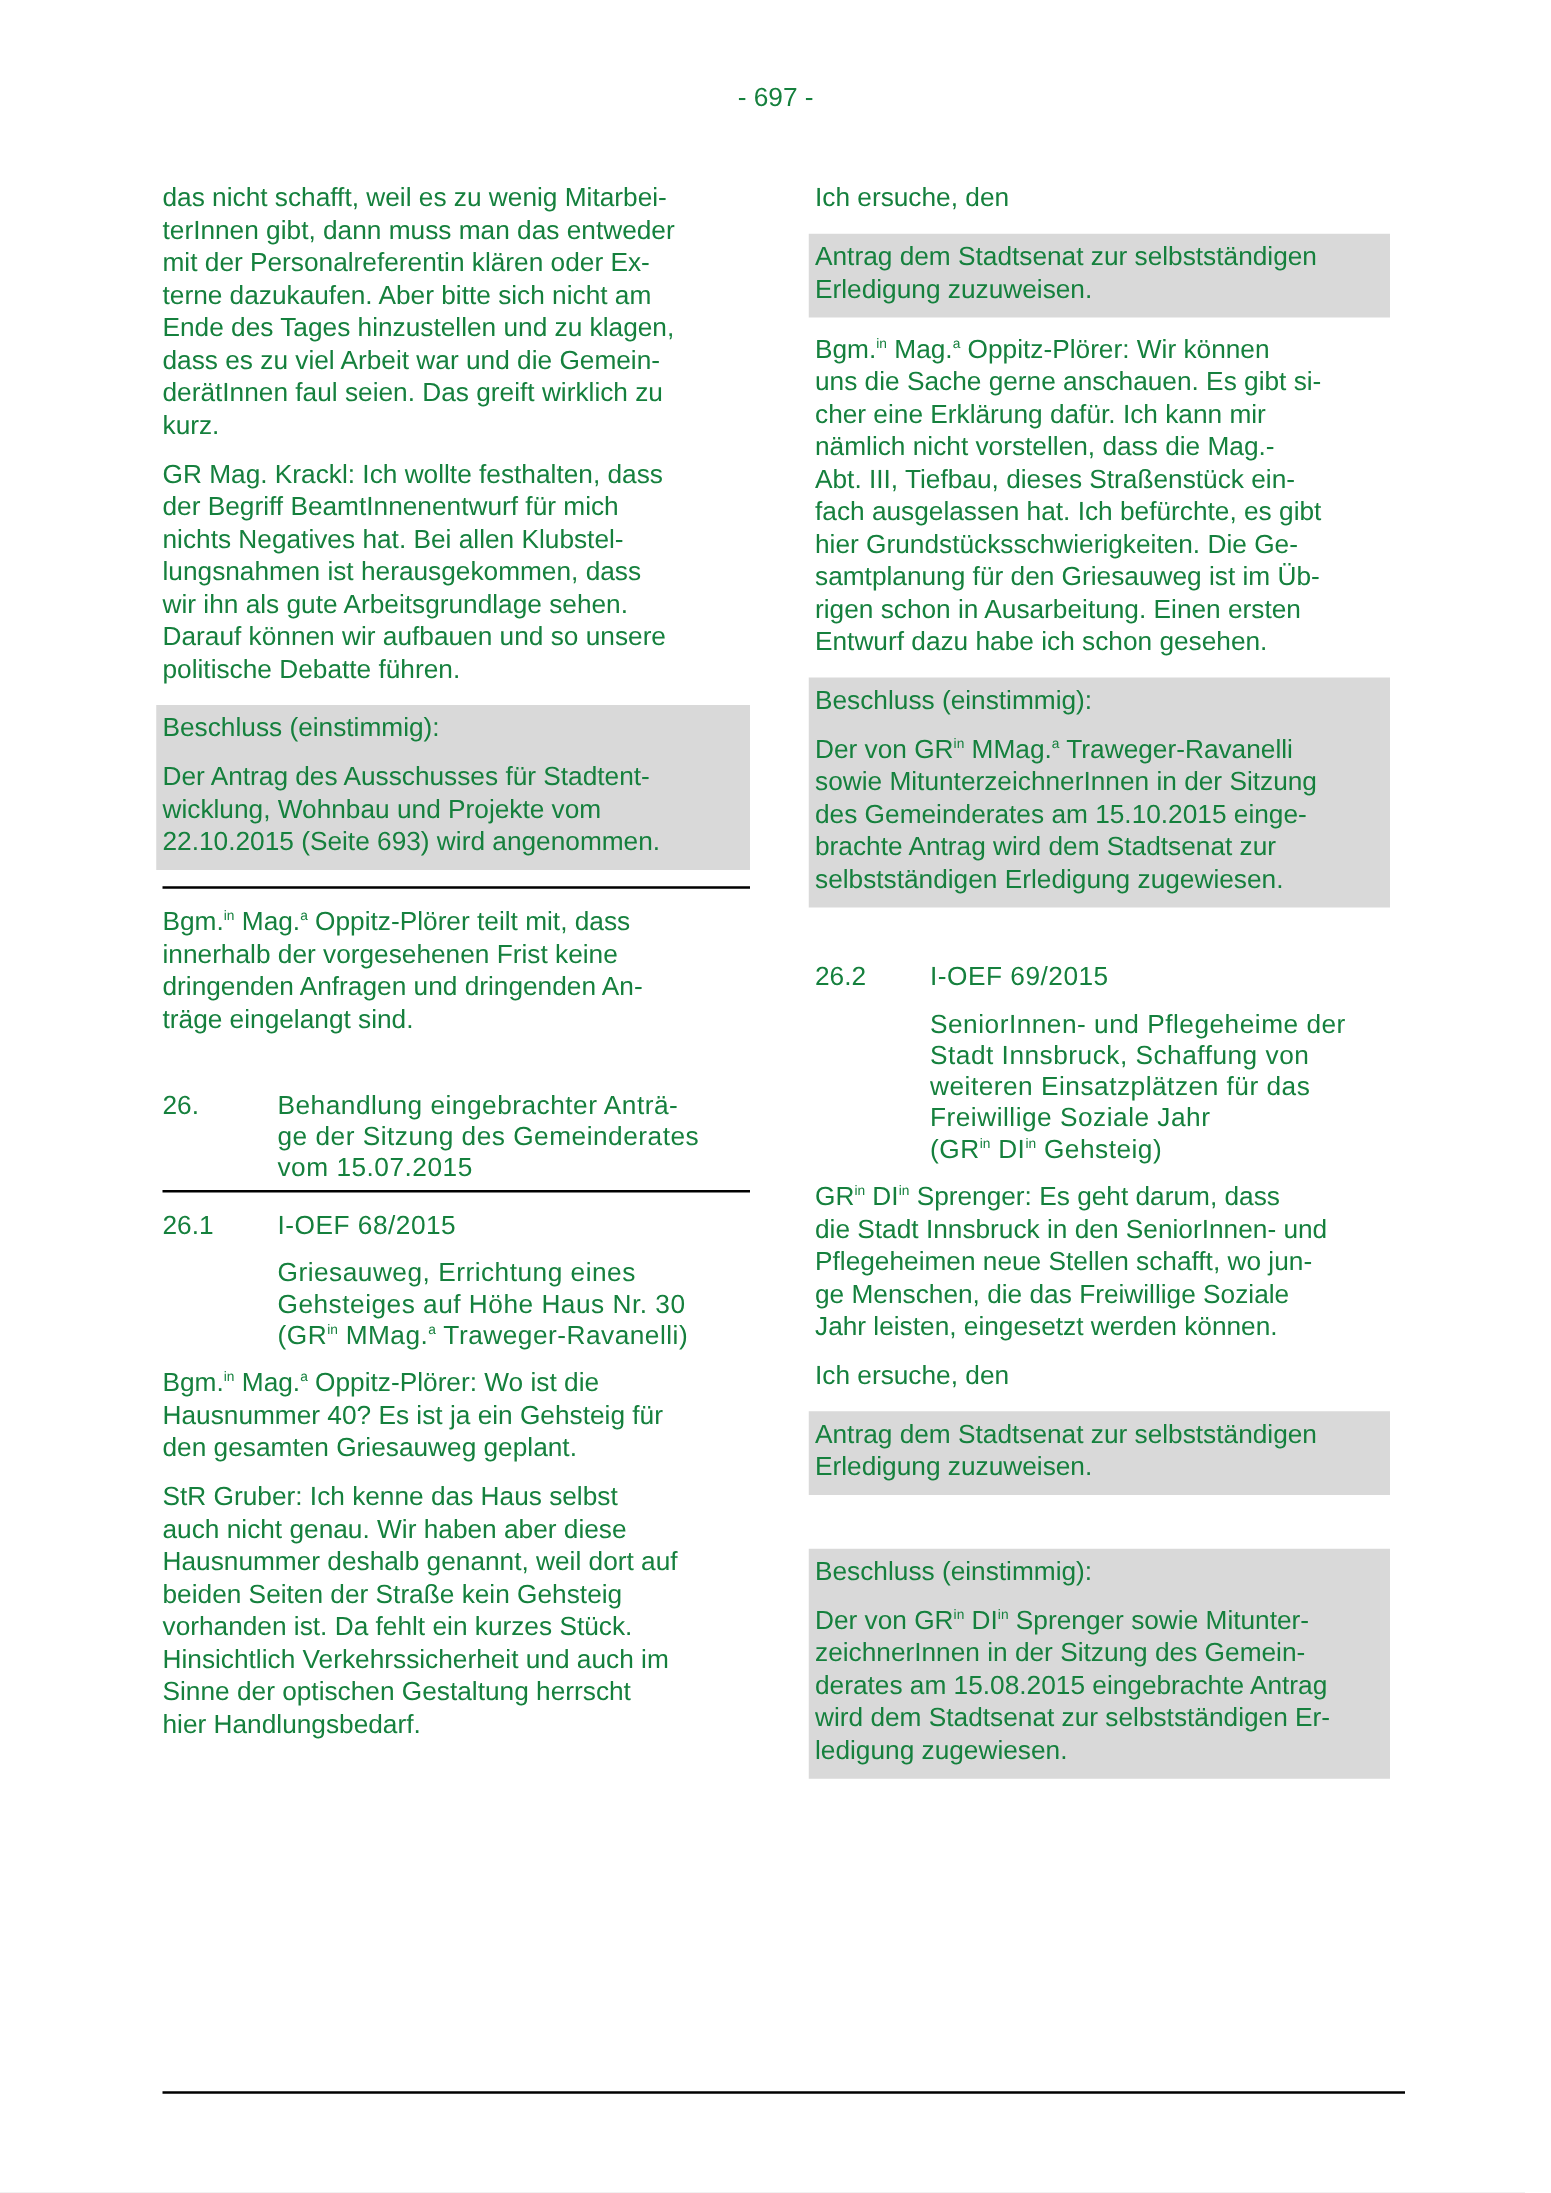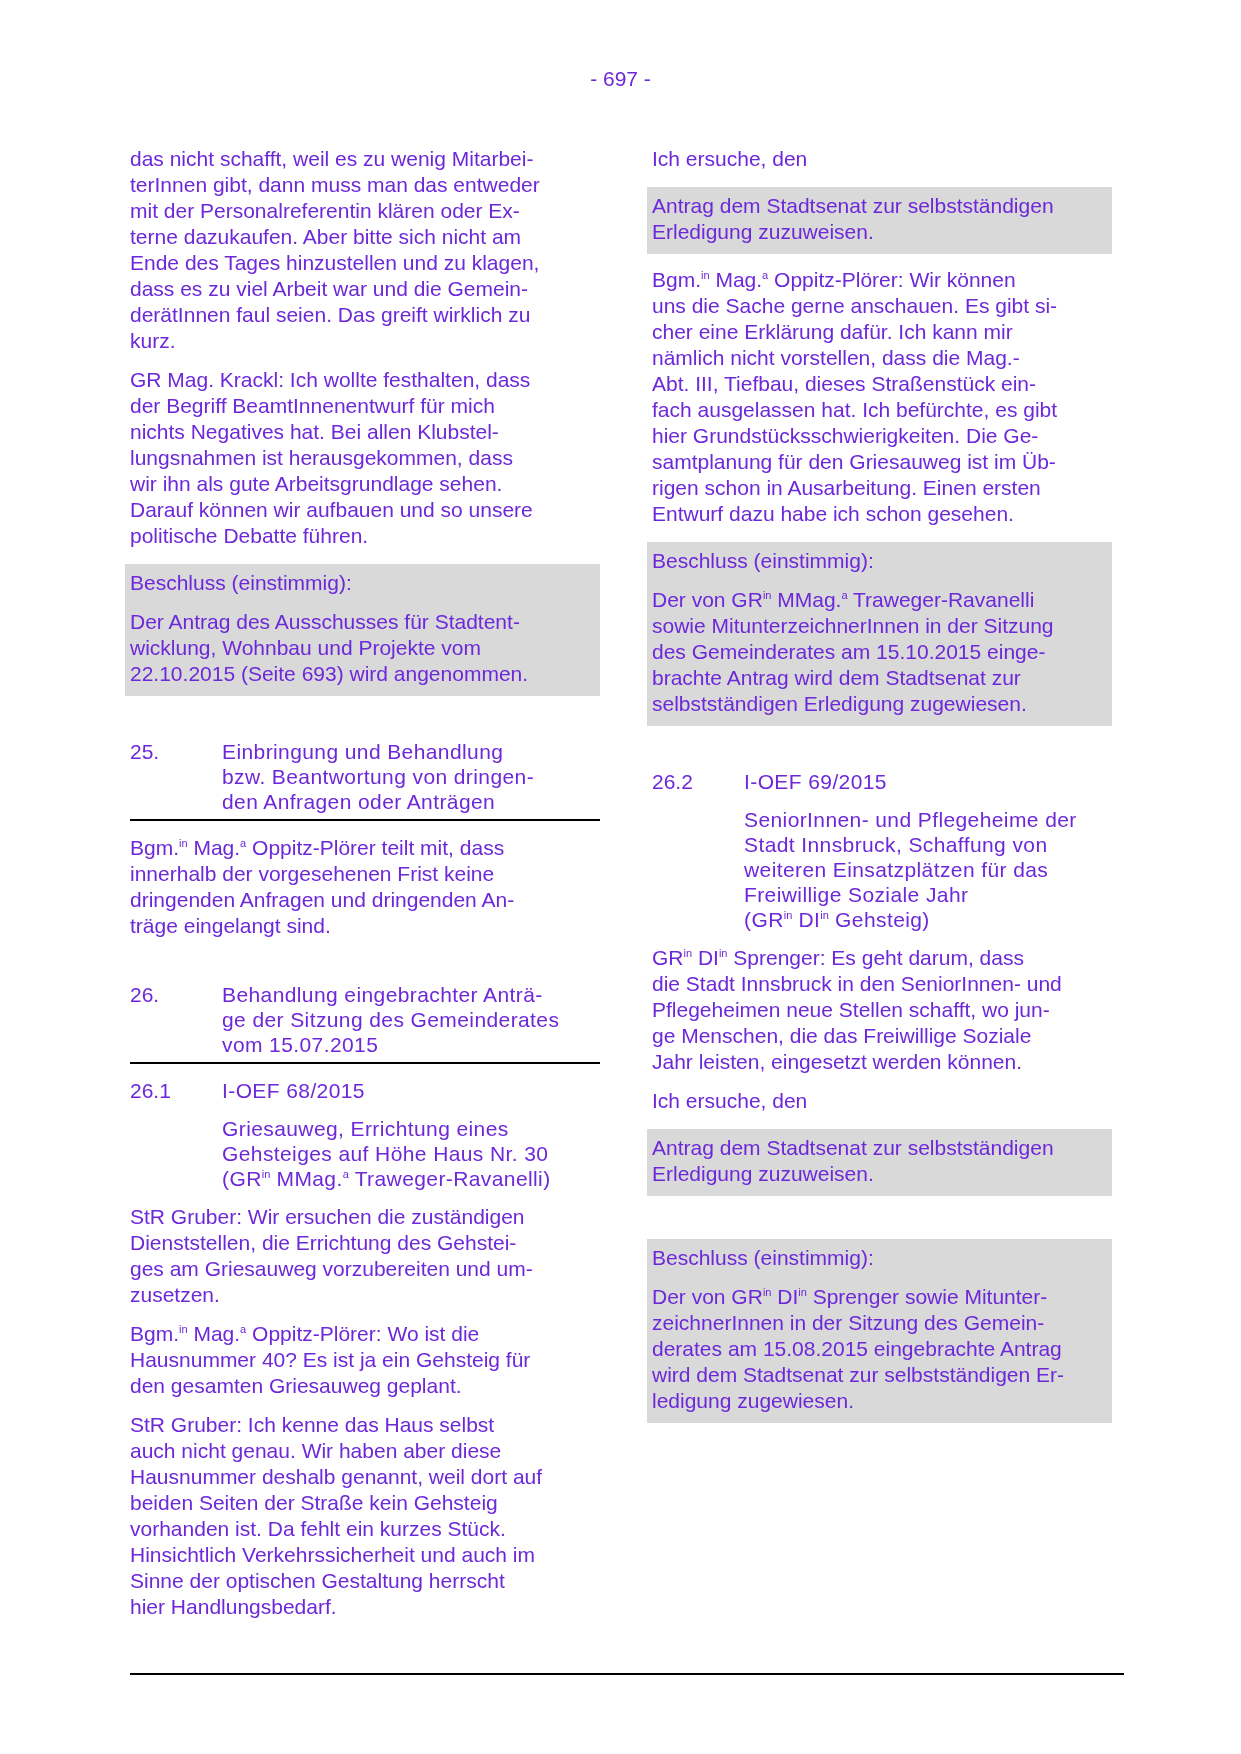--- a/index.html
+++ b/index.html
@@ -26,21 +26,21 @@
   .rule{border:0;border-top:2px solid #000;margin:5px 0 14px 0;}
   .subhead{margin:0 0 13px 92px;white-space:pre-line;line-height:25px;letter-spacing:0.4px;}
   .gap{margin-top:43px;}
   sup{font-size:11px;line-height:0;vertical-align:8px;letter-spacing:0;}
   .footer-rule{position:absolute;left:130px;width:994px;top:1673px;border-top:2px solid #000;}
   .footer-text{position:absolute;left:130px;top:1774px;text-align:center;}
 </style>
 </head>
 <body>
 
-<div class="page" style="color: #6d28d9;">
+<div class="page" style="color: #15803d;">
 
   <div class="pageno">- 697 -</div>
 
   <div class="cols">
 
     <div class="colL">
 
       <p class="b">das nicht schafft, weil es zu wenig Mitarbei-
 terInnen gibt, dann muss man das entweder
 mit der Personalreferentin klären oder Ex-
@@ -58,26 +58,20 @@
 Darauf können wir aufbauen und so unsere
 politische Debatte führen.</p>
 
       <div class="hl" style="background: rgb(217, 217, 217);">
         <p class="b">Beschluss (einstimmig):</p>
         <p class="b">Der Antrag des Ausschusses für Stadtent-
 wicklung, Wohnbau und Projekte vom
 22.10.2015 (Seite 693) wird angenommen.</p>
       </div>
 
-      <div class="agenda gap">
-        <span class="num">25.</span>
-        <span class="tit">Einbringung und Behandlung
-bzw. Beantwortung von dringen-
-den Anfragen oder Anträgen</span>
-      </div>
       <div class="rule"></div>
 
       <p class="b"><span>Bgm.</span><sup>in</sup><span> Mag.</span><sup>a</sup><span> Oppitz-Plörer teilt mit, dass
 innerhalb der vorgesehenen Frist keine
 dringenden Anfragen und dringenden An-
 träge eingelangt sind.</span></p>
 
       <div class="agenda gap">
         <span class="num">26.</span>
         <span class="tit">Behandlung eingebrachter Anträ-
@@ -87,24 +81,20 @@
       <div class="rule"></div>
 
       <div class="agenda">
         <span class="num">26.1</span>
         <span class="tit">I-OEF 68/2015</span>
       </div>
       <p class="subhead" style="margin-top:13px;"><span>Griesauweg, Errichtung eines
 Gehsteiges auf Höhe Haus Nr. 30
 (GR</span><sup>in</sup><span> MMag.</span><sup>a</sup><span> Traweger-Ravanelli)</span></p>
 
-      <p class="b">StR Gruber: Wir ersuchen die zuständigen
-Dienststellen, die Errichtung des Gehstei-
-ges am Griesauweg vorzubereiten und um-
-zusetzen.</p>
 
       <p class="b"><span>Bgm.</span><sup>in</sup><span> Mag.</span><sup>a</sup><span> Oppitz-Plörer: Wo ist die
 Hausnummer 40? Es ist ja ein Gehsteig für
 den gesamten Griesauweg geplant.</span></p>
 
       <p class="b">StR Gruber: Ich kenne das Haus selbst
 auch nicht genau. Wir haben aber diese
 Hausnummer deshalb genannt, weil dort auf
 beiden Seiten der Straße kein Gehsteig
 vorhanden ist. Da fehlt ein kurzes Stück.

